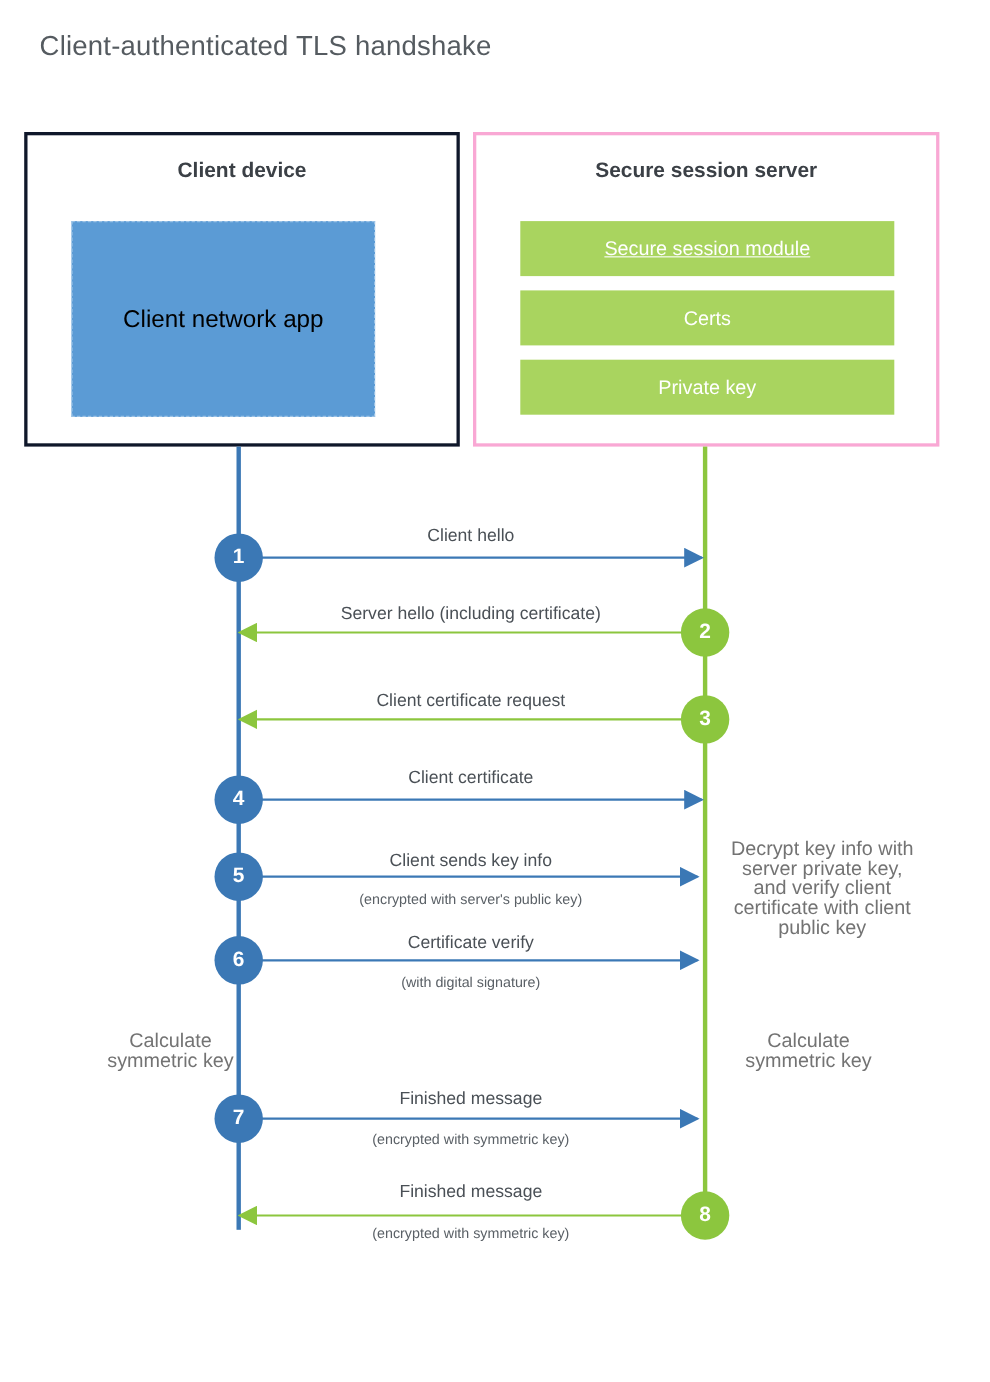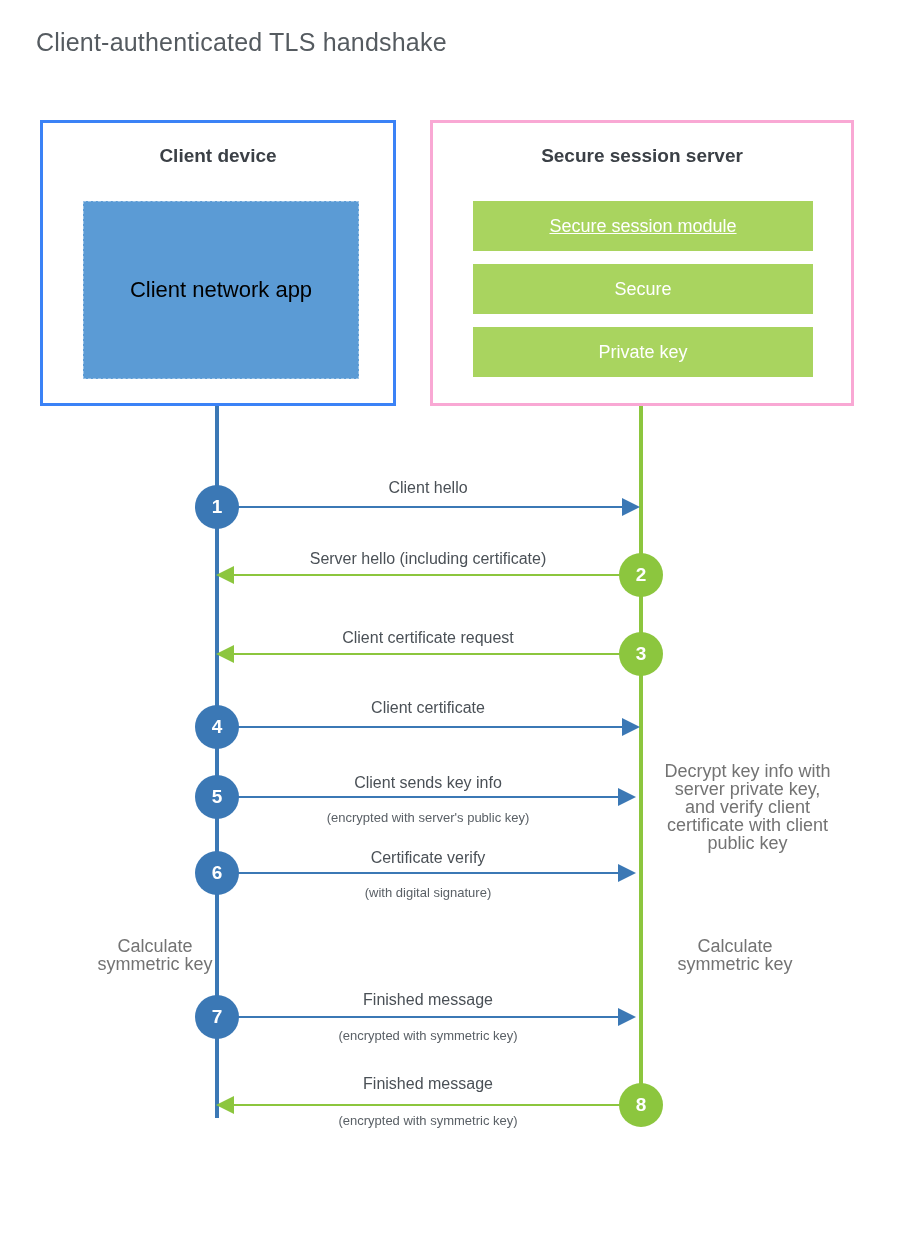--- a/index.html
+++ b/index.html
@@ -30,25 +30,25 @@
     letter-spacing: 0.2px;
   }
 
   
   .actor-box {
     position: absolute;
     background: #ffffff;
     box-sizing: border-box;
   }
   #client-box {
-    left: 40px;
+    left: 22px;
     top: 120px;
-    width: 356px;
+    width: 396px;
     height: 286px;
-    border: 3px solid #3b82f6;
+    border: 3px solid #0f172a;
   }
   #server-box {
     left: 430px;
     top: 120px;
     width: 424px;
     height: 286px;
     border: 3px solid #f9a8d4;
   }
   .actor-title {
     position: absolute;
@@ -174,21 +174,21 @@
   <div id="page-title">Client-authenticated TLS handshake</div>
 
   <div class="actor-box" id="client-box">
     <div class="actor-title">Client device</div>
     <div id="client-app">Client network app</div>
   </div>
 
   <div class="actor-box" id="server-box">
     <div class="actor-title">Secure session server</div>
     <div class="server-item" id="server-item-0">Secure session module</div>
-    <div class="server-item" id="server-item-1">Secure</div>
+    <div class="server-item" id="server-item-1">Certs</div>
     <div class="server-item" id="server-item-2">Private key</div>
   </div>
 
   <div class="lifeline" id="client-lifeline"></div>
   <div class="lifeline" id="server-lifeline"></div>
 
   <svg class="arrow-svg" viewBox="0 0 900 1256">
     <defs>
       <marker id="arrow-blue" markerWidth="9" markerHeight="9" refX="8" refY="4.5" orient="auto">
         <path d="M0,0 L9,4.5 L0,9 z" fill="#3b78b5"></path>

